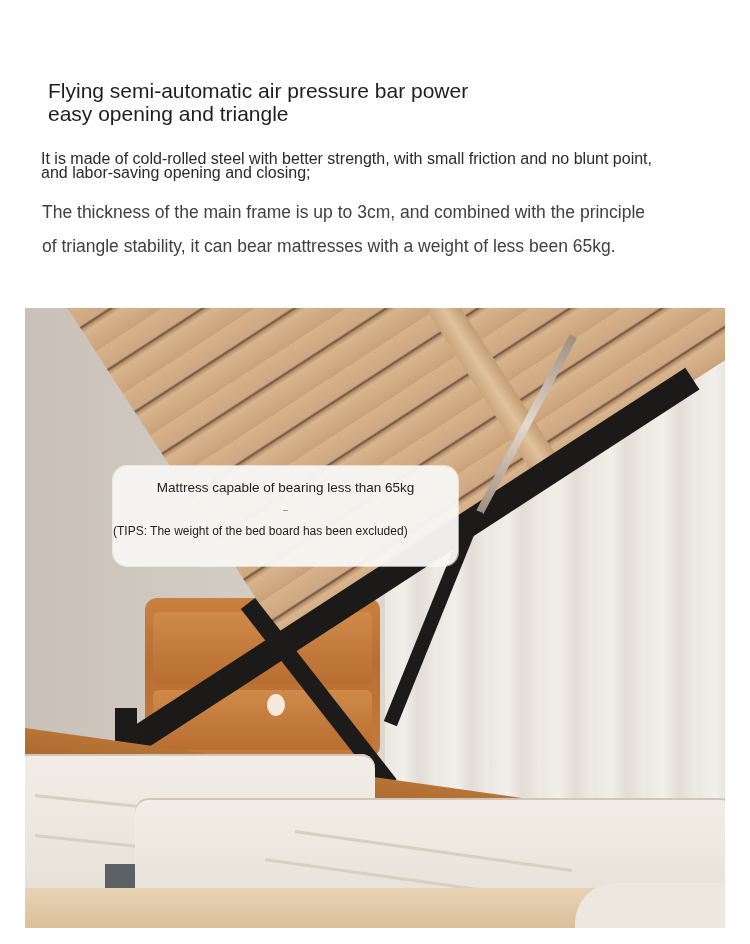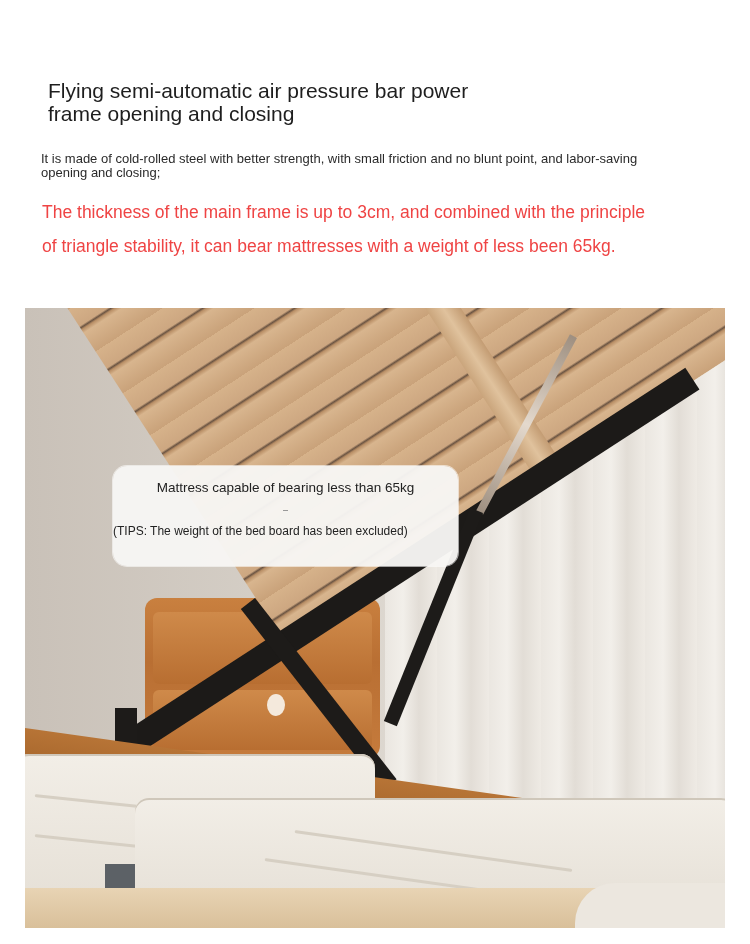--- a/index.html
+++ b/index.html
@@ -1,19 +1,19 @@
 <!DOCTYPE html>
 <html><head>
 <meta charset="utf-8">
 <style>
   html,body{margin:0;padding:0;background:#ffffff;}
   body{width:750px;height:944px;position:relative;overflow:hidden;font-family:"Liberation Sans",sans-serif;color:#222;}
   .title{position:absolute;left:40px;top:71px;font-size:21px;line-height:23px;color:#1e1e1e;font-weight:normal;margin:8px;}
-  .small{position:absolute;left:41px;top:152px;width:620px;font-size:13px;line-height:14px;color:#2a2a2a;margin:0;}
-  .body-text{position:absolute;left:42px;top:195px;width:680px;font-size:17.5px;line-height:34px;color:#ef4444;margin:0;}
+  .small{position:absolute;left:41px;top:152px;width:620px;font-size:16px;line-height:14px;color:#2a2a2a;margin:0;}
+  .body-text{position:absolute;left:42px;top:195px;width:680px;font-size:17.5px;line-height:34px;color:#404040;margin:0;}
   .photo{position:absolute;left:25px;top:308px;width:700px;height:620px;overflow:hidden;background:#d9d3cb;}
   .wall{position:absolute;inset:0;background:linear-gradient(90deg,#c9c1b8 0%,#d8d2ca 45%,#e6e1da 65%,#ddd7cf 80%,#e9e5df 100%);}
   .curtain{position:absolute;left:360px;top:0;width:340px;height:620px;
     background:repeating-linear-gradient(90deg,#ebe7e1 0px,#f3f0eb 18px,#e2ddd6 34px,#efebe5 52px);opacity:.95;}
   .lid{position:absolute;left:-120px;top:-250px;width:820px;height:700px;transform:rotate(-33deg);transform-origin:0 0;
     background:repeating-linear-gradient(0deg,#c9a27a 0px,#d8b58e 22px,#b98f66 26px,#6b5442 28px,#cda781 30px,#d6b28a 50px);}
   .lid-edge{position:absolute;left:0;top:0;width:900px;height:26px;background:#1c1a18;transform-origin:0 0;}
   .rail{position:absolute;width:30px;height:700px;background:linear-gradient(90deg,#caa57c,#e0c29d,#c39c73);}
   .dresser{position:absolute;left:120px;top:290px;width:235px;height:160px;border-radius:12px;
     background:linear-gradient(180deg,#c9803f 0%,#b96f33 40%,#c57b3c 100%);}
@@ -31,21 +31,21 @@
     background:rgba(247,246,244,0.96);box-shadow:0 0 0 1px rgba(255,255,255,.6);}
   .card .c1{position:absolute;left:0;right:0;top:14px;text-align:center;font-size:13.5px;color:#222;}
   .card .c2{position:absolute;left:0;right:0;top:58px;text-align:left;font-size:12px;color:#222;}
   .card .dash{position:absolute;left:170px;top:44px;width:5px;height:1px;background:#999;}
 </style>
 </head>
 <body>
 
 <h1 class="title">
   <span>Flying semi-automatic air pressure bar power</span><br>
-  <span>frame opening and closing</span>
+  <span>easy opening and triangle</span>
 </h1>
 
 <p class="small">It is made of cold-rolled steel with better strength, with small friction and no blunt point, and labor-saving opening and closing;</p>
 
 <p class="body-text">
   <span>The thickness of the main frame is up to 3cm, and combined with the principle</span><br>
   <span>of triangle stability, it can bear mattresses with a weight of less been 65kg.</span>
 </p>
 
 <div class="photo">

